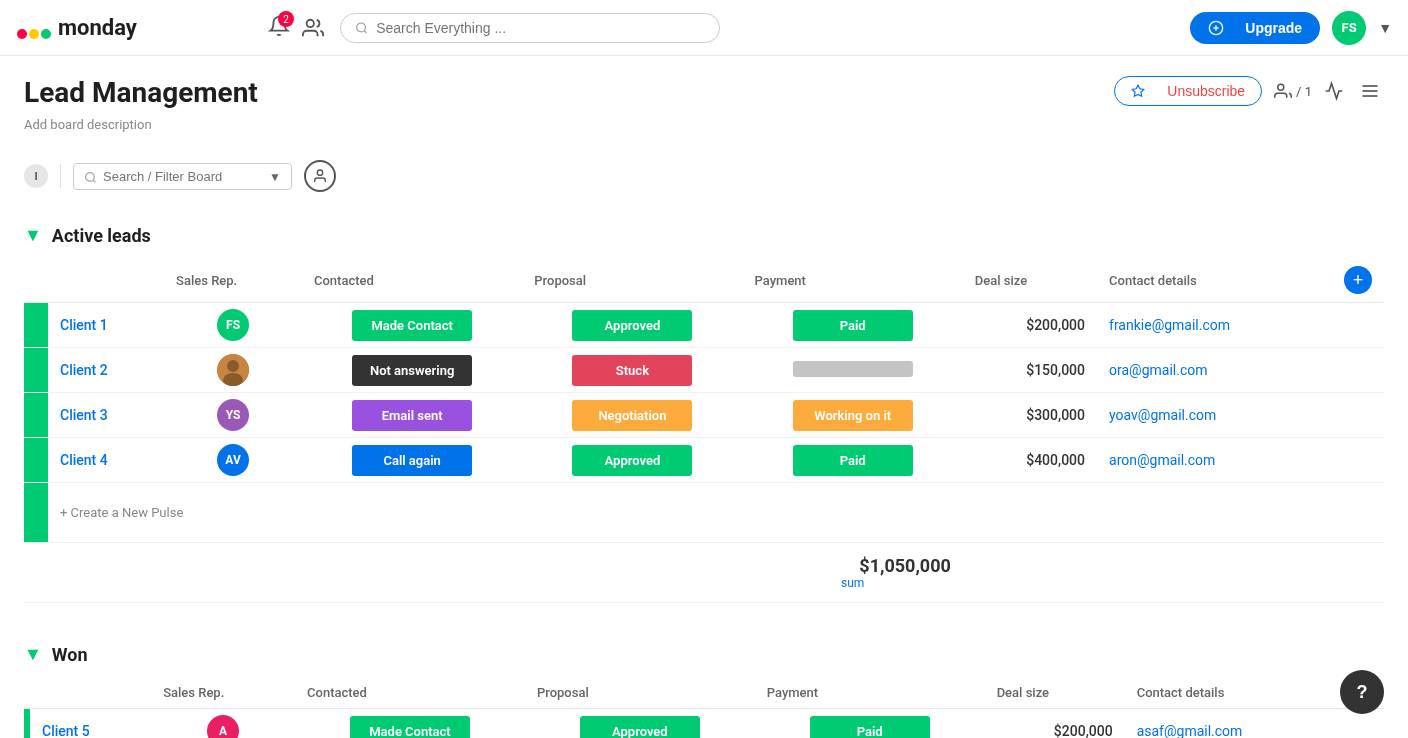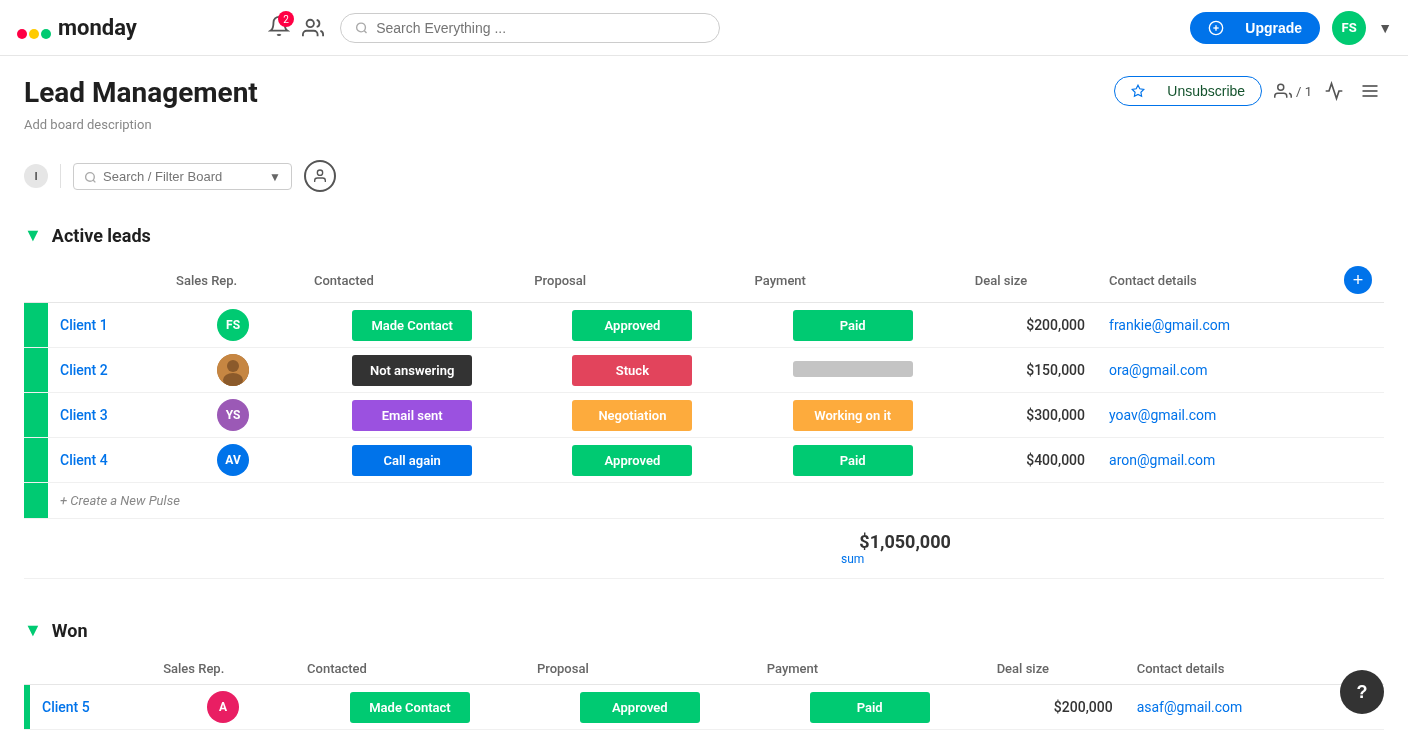--- a/index.html
+++ b/index.html
@@ -125,21 +125,21 @@
     }
     .board-actions {
       margin-left: auto;
       display: flex;
       align-items: center;
       gap: 12px;
     }
     .unsubscribe-btn {
       border: 1.5px solid #0073ea;
       background: #fff;
-      color: #14532d;
+      color: #ef4444;
       border-radius: 20px;
       padding: 6px 16px;
       font-size: 14px;
       cursor: pointer;
       display: flex;
       align-items: center;
       gap: 22px;
     }
     .board-desc {
       color: #888;
@@ -329,25 +329,24 @@
       border: none;
       font-size: 18px;
       display: flex;
       align-items: center;
       justify-content: center;
       cursor: pointer;
       margin: 0 auto;
     }
 
     .create-pulse {
-      padding: 10px 12px;
+      padding: 22px 12px;
       color: #888;
       font-size: 13px;
       cursor: pointer;
-      font-style: italic;
     }
 
     .sum-row td {
       padding: 12px;
     }
     .sum-box {
       text-align: right;
       padding-right: 12px;
     }
     .sum-value {

